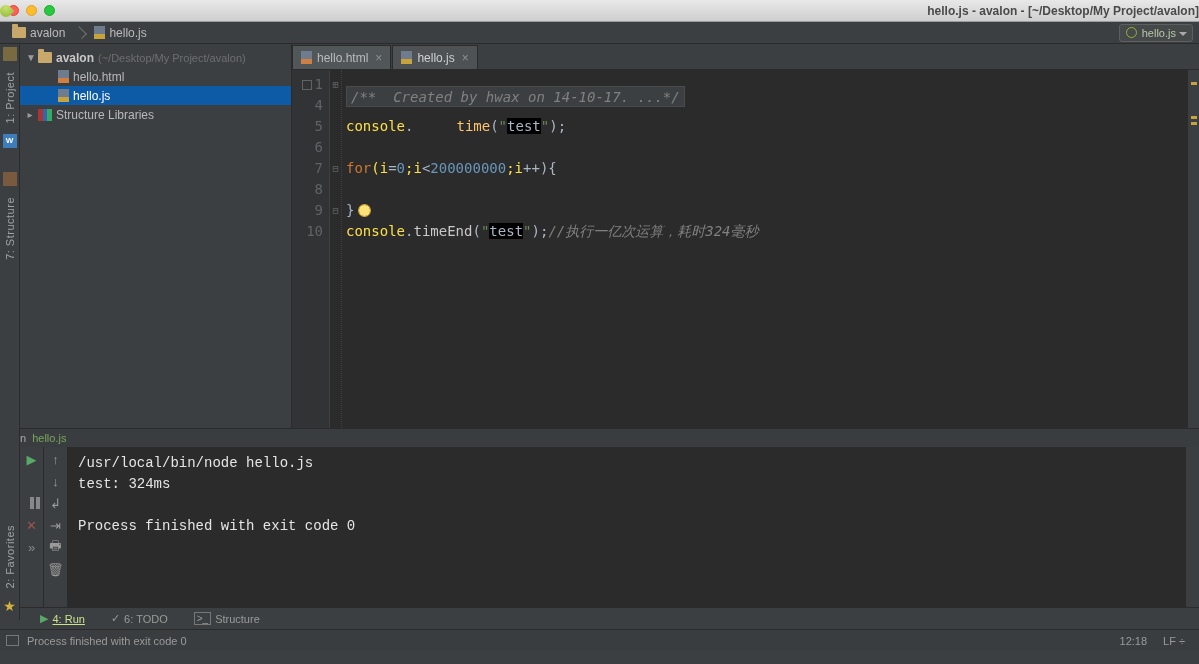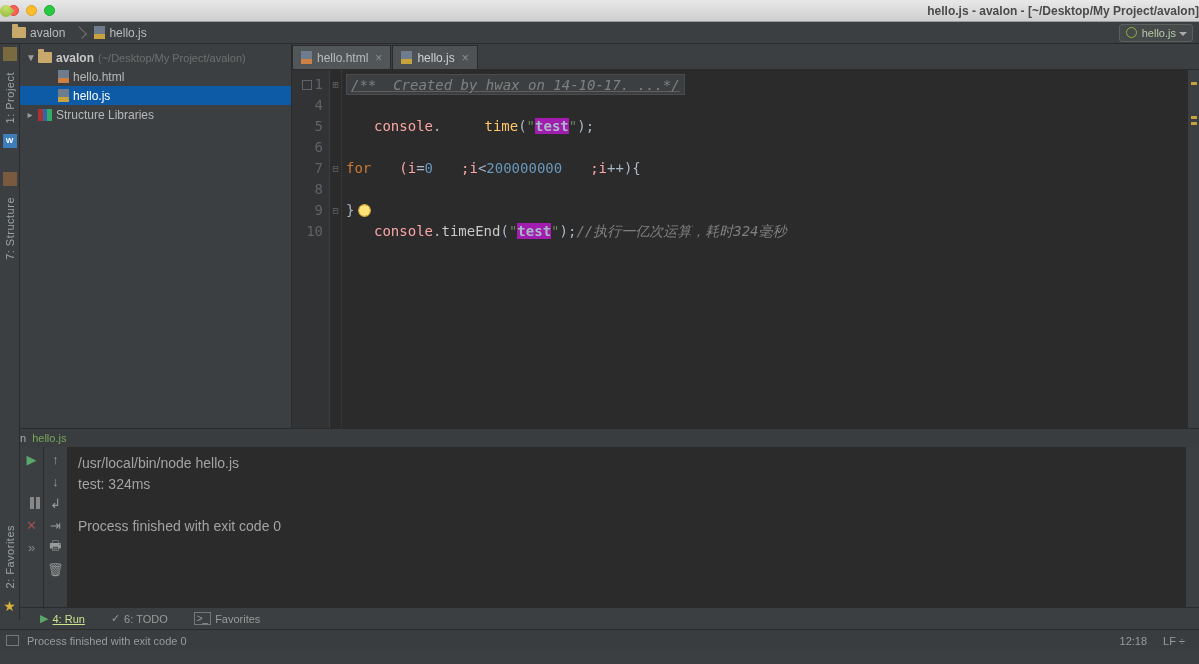--- a/index.html
+++ b/index.html
@@ -182,30 +182,30 @@
   padding-top:4px;
 }
 .foldmark {
   height:21px; color:#606366; font-size:10px; text-align:center;
 }
 .code {
   flex:1; padding:4px 0 0 4px; position:relative;
 }
 .codeline { height:21px; white-space:pre; position:relative;}
 .c-keyword { color:#cc7832;}
-.c-ident   { color:#fca5a5;margin-left:28px;}
+.c-ident   { color:#fde047;}
 .c-method  { color:#ffc66d;margin-left:43px;}
 .c-method2 { color:#c8c8c8; }
 .c-string  { color:#6a8759;}
-.c-string.sel { background:#a21caf; color:#a9b7c6;font-weight:bold;}
+.c-string.sel { background:#000000; color:#a9b7c6;}
 .c-num     { color:#6897bb;}
 .c-punct   { color:#a9b7c6;}
 .c-op      { color:#a9b7c6;}
 .c-comment { color:#808080; font-style:italic;text-align:center;}
-.codeline.underline { text-decoration: underline; text-decoration-color:#606060;}
+.codeline.underline { text-decoration-color:#606060;margin-top:12px;}
 .codeline.ellipsis-box {
   display:inline-block; background:#3c3f41; border:1px solid #4b4b4b; color:#808080;
   padding:0 4px; font-style:italic;
 }
 .bulb {
   position:absolute; width:13px; height:13px;
   background: radial-gradient(circle, #ffe27a 55%, #d6a93c 56%);
   border-radius:50%;
 }
 .edscroll {
@@ -227,22 +227,22 @@
 .run-tools-a, .run-tools-b {
   width:24px; background:#3c3f41; border-right:1px solid #2b2b2b;
   display:flex; flex-direction:column; align-items:center; padding-top:4px; gap:6px;
 }
 .rtool { width:16px; height:16px; display:flex; align-items:center; justify-content:center;
   color:#9a9a9a; font-size:13px;}
 .rtool.play { color:#59a869;}
 .rtool.pause::before { content:""; width:4px; height:12px; background:#888; box-shadow:6px 0 #888;}
 .rtool.x { color:#a05252;}
 .run-console {
-  flex:1; font-family: Liberation Sans, sans-serif; font-size:14px;
-  color:#a3a3a3; padding:6px 10px; white-space:pre; line-height:21px;
+  flex:1; font-family: Liberation Mono, monospace; font-size:14px;
+  color:#e5e5e5; padding:6px 10px; white-space:pre; line-height:21px;
 }
 .run-side {
   width:14px; background:#3c3f41; border-left:1px solid #2b2b2b;
 }
 
 .tooltabs {
   height:22px; background:#3c3f41; border-top:1px solid #2b2b2b;
   display:flex; align-items:center; padding:0 6px; gap:14px;
   font-size:11px; color:#9a9a9a;
 }
@@ -428,21 +428,21 @@
   <div class="tooltab active">
     <span class="play">▶</span>
     <u>4: Run</u>
   </div>
   <div class="tooltab">
     <span>✓</span>
     <span>6: TODO</span>
   </div>
   <div class="tooltab">
     <span style="font-size:10px;border:1px solid #777;padding:0 2px">&gt;_</span>
-    <span>Favorites</span>
+    <span>Structure</span>
   </div>
 </div>
 
 <div class="statusbar">
   <span class="stat-icon"></span>
   <span>Process finished with exit code 0</span>
   <span class="spacer"></span>
   <span class="cell">12:18</span>
   <span class="cell">LF ÷</span>
 </div>

